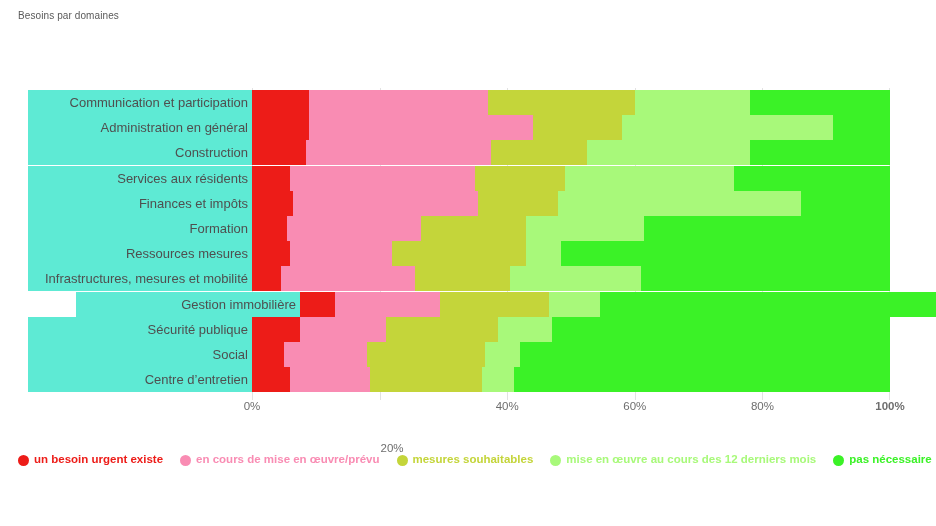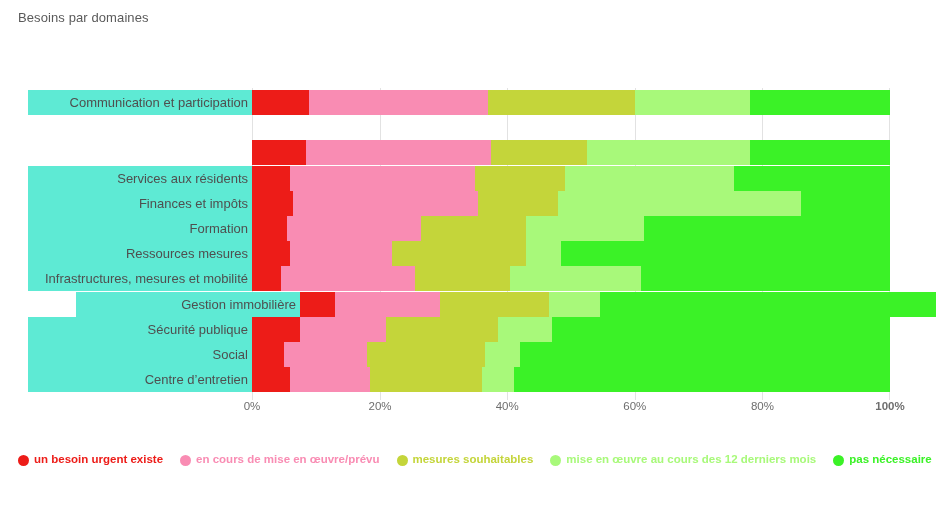--- a/index.html
+++ b/index.html
@@ -18,21 +18,21 @@
     position: relative;
     width: 936px;
     height: 526px;
   }
 
   
   #chart-title {
     position: absolute;
     left: 18px;
     top: 10px;
-    font-size: 13px;
+    font-size: 10px;
     color: #5a5a5a;
     letter-spacing: 0.1px;
     white-space: nowrap;
   }
 
   
   
   #plot {
     position: absolute;
     left: 0;
@@ -165,21 +165,36 @@
           <span class="row-label-text">Communication et participation</span>
         </div>
         <div class="bar">
           <div class="seg" title="un besoin urgent existe: 9%" style="width: 57.42px; background: rgb(237, 28, 24);"></div>
           <div class="seg" title="en cours de mise en œuvre/prévu: 28%" style="width: 178.64px; background: rgb(249, 140, 179);"></div>
           <div class="seg" title="mesures souhaitables: 23%" style="width: 146.74px; background: rgb(196, 213, 58);"></div>
           <div class="seg" title="mise en œuvre au cours des 12 derniers mois: 18%" style="width: 114.84px; background: rgb(168, 249, 122);"></div>
           <div class="seg" title="pas nécessaire: 22%" style="width: 140.36px; background: rgb(59, 242, 39);"></div>
         </div>
       </div>
+      <div class="row" style="top: 25.2px;">
+        <div class="row-label-band">
+          <span class="row-label-text">Administration en général</span>
+        </div>
+        <div class="bar">
+          <div class="seg" title="un besoin urgent existe: 9%" style="width: 57.42px; background: rgb(237, 28, 24);"></div>
+          <div class="seg" title="en cours de mise en œuvre/prévu: 35%" style="width: 223.3px; background: rgb(249, 140, 179);"></div>
+          <div class="seg" title="mesures souhaitables: 14%" style="width: 89.32px; background: rgb(196, 213, 58);"></div>
+          <div class="seg" title="mise en œuvre au cours des 12 derniers mois: 33%" style="width: 210.54px; background: rgb(168, 249, 122);"></div>
+          <div class="seg" title="pas nécessaire: 9%" style="width: 57.42px; background: rgb(59, 242, 39);"></div>
+        </div>
+      </div>
       <div class="row" style="top: 50.4px;">
+        <div class="row-label-band">
+          <span class="row-label-text">Construction</span>
+        </div>
         <div class="bar">
           <div class="seg" title="un besoin urgent existe: 8.5%" style="width: 54.23px; background: rgb(237, 28, 24);"></div>
           <div class="seg" title="en cours de mise en œuvre/prévu: 29%" style="width: 185.02px; background: rgb(249, 140, 179);"></div>
           <div class="seg" title="mesures souhaitables: 15%" style="width: 95.7px; background: rgb(196, 213, 58);"></div>
           <div class="seg" title="mise en œuvre au cours des 12 derniers mois: 25.5%" style="width: 162.69px; background: rgb(168, 249, 122);"></div>
           <div class="seg" title="pas nécessaire: 22%" style="width: 140.36px; background: rgb(59, 242, 39);"></div>
         </div>
       </div>
       <div class="row" style="top: 75.6px;">
         <div class="row-label-band">
@@ -286,21 +301,21 @@
           <div class="seg" title="en cours de mise en œuvre/prévu: 12.5%" style="width: 79.75px; background: rgb(249, 140, 179);"></div>
           <div class="seg" title="mesures souhaitables: 17.5%" style="width: 111.65px; background: rgb(196, 213, 58);"></div>
           <div class="seg" title="mise en œuvre au cours des 12 derniers mois: 5%" style="width: 31.9px; background: rgb(168, 249, 122);"></div>
           <div class="seg" title="pas nécessaire: 59%" style="width: 376.42px; background: rgb(59, 242, 39);"></div>
         </div>
       </div>
     </div>
 
   <div id="x-axis">
       <div class="xtick" style="left: 0px;">0%</div>
-      <div class="xtick" style="left: 128px;">20%</div>
+      <div class="xtick" style="left: 140px; margin-top: 42px;">20%</div>
       <div class="xtick" style="left: 255.2px;">40%</div>
       <div class="xtick" style="left: 382.8px;">60%</div>
       <div class="xtick" style="left: 510.4px;">80%</div>
       <div class="xtick" style="left: 638px; font-weight: bold;">100%</div>
     </div>
 
   <div id="legend">
       <div class="legend-item">
         <span class="legend-dot" style="background: rgb(237, 28, 24);"></span>
         <span class="legend-label" style="color: rgb(237, 28, 24);">un besoin urgent existe</span>

